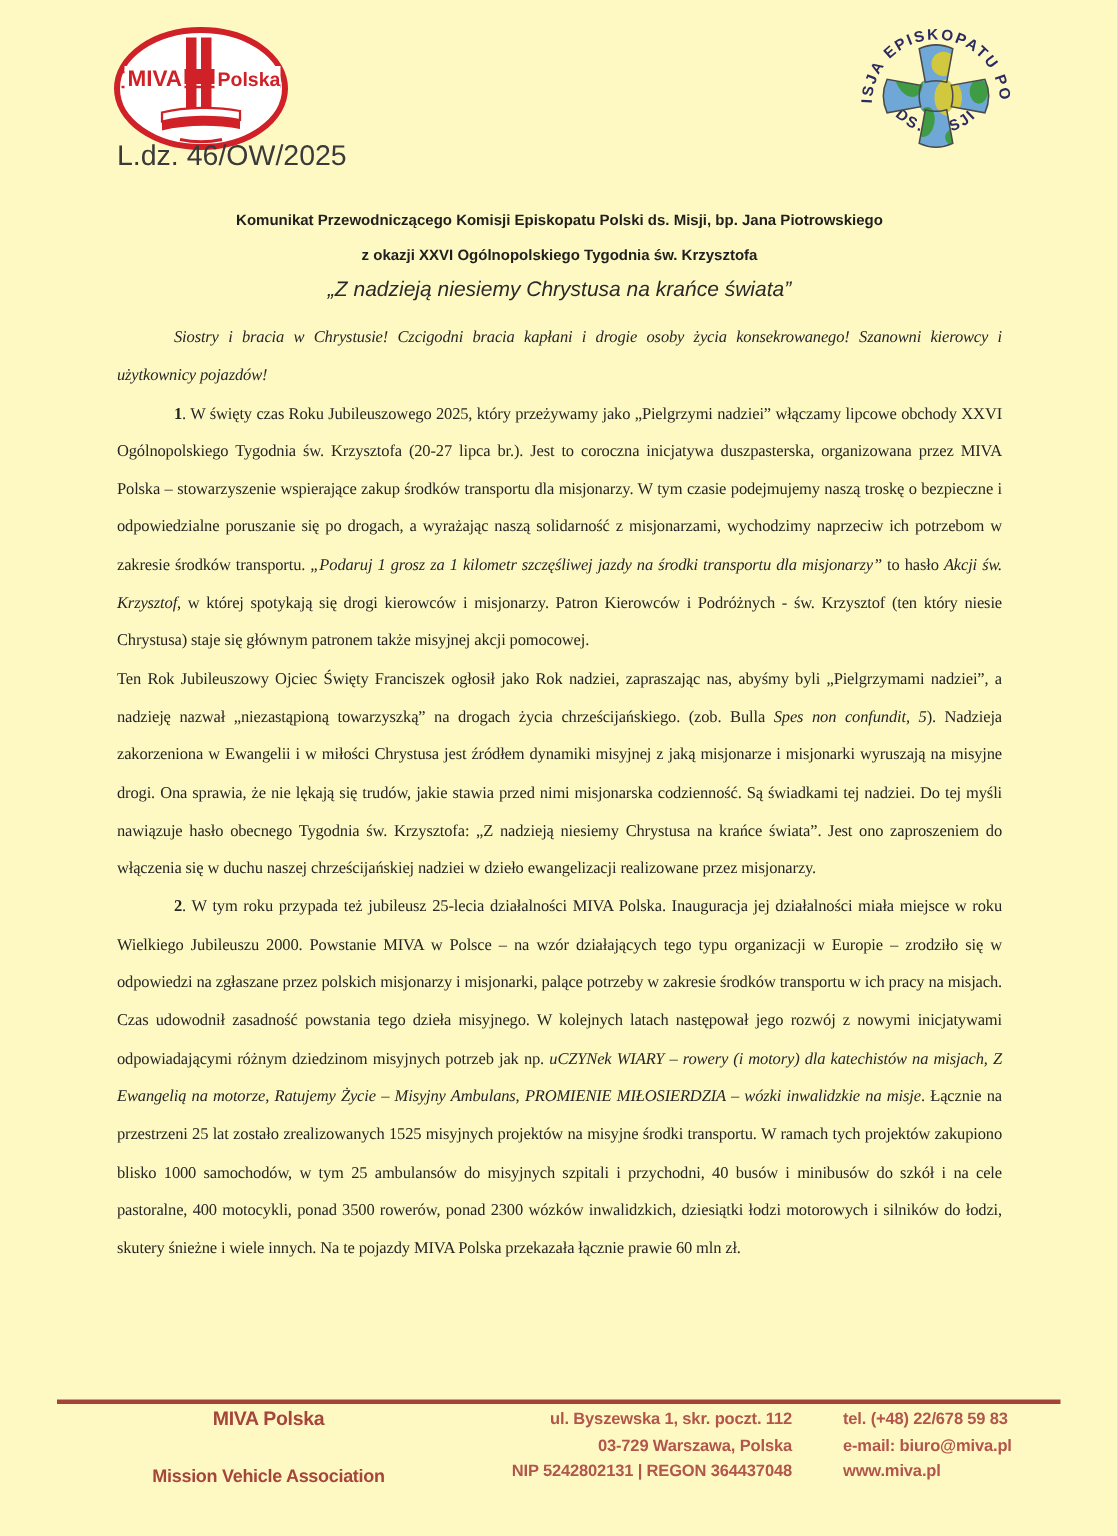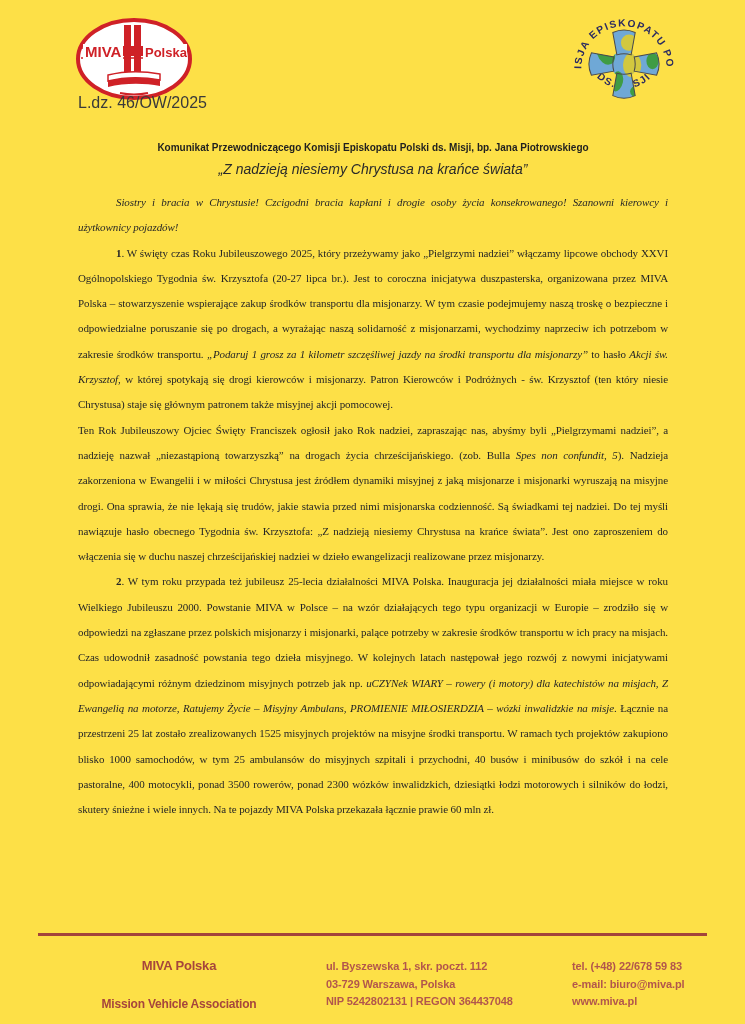--- a/index.html
+++ b/index.html
@@ -1,62 +1,62 @@
 <!DOCTYPE html>
 <html lang="pl"><head>
 <meta charset="utf-8">
 <style>
   html,body{margin:0;padding:0;background:#e8e8e8;}
   .page{
     position:relative;
     width:745px;height:1024px;
     margin:0 auto;
-    background:#fde047;
+    background:#fef9c3;
     font-family:"Liberation Sans", sans-serif;
     color:#2e2e2e;
     overflow:hidden;
     box-shadow:0 0 6px rgba(0,0,0,.25);
   }
   
   .logo-miva{position:absolute;left:74px;top:16px;width:120px;height:86px;}
   .logo-kep{position:absolute;left:568px;top:6px;width:112px;height:112px;}
-  .ref-number{position:absolute;left:78px;top:94px;font-size:16px;font-weight:500;color:#3a3a3a;}
+  .ref-number{position:absolute;left:78px;top:94px;font-size:19px;font-weight:500;color:#3a3a3a;}
   
   .content{position:absolute;left:78px;top:136px;width:590px;}
   .doc-title{font-size:10px;font-weight:bold;text-align:center;line-height:23px;color:#1f1f1f;}
   .doc-subtitle{font-size:14px;font-style:italic;text-align:center;margin-top:2px;margin-bottom:13px;color:#2a2a2a;}
   .body-text p{
     margin:0;
     font-size:11px;
     line-height:25.3px;
     text-align:justify;
     letter-spacing:-0.1px;
     color:#262626;
     font-family:Liberation Serif, serif;
   }
   .body-text p.indent{text-indent:38px;}
   .seg-italic{font-style:italic;}
   .seg-bold{font-weight:bold;}
   
   .footer{
     position:absolute;left:38px;right:38px;top:933px;
     border-top:3px solid #a3443b;
-    padding-top:22px;
+    padding-top:2px;
     display:flex;
     align-items:stretch;
   }
   .footer-org{
     width:218px;margin-left:32px;
     display:flex;flex-direction:column;justify-content:space-between;
     text-align:center;color:#a6453c;
   }
   .footer-org .org-name{font-size:13px;font-weight:bold;letter-spacing:-0.2px;}
   .footer-org .org-sub{font-size:12px;font-weight:bold;letter-spacing:-0.2px;}
   .footer-col{color:#b2564c;font-size:11px;font-weight:bold;line-height:17.5px;letter-spacing:-0.1px;}
-  .footer-address{width:212px;margin-left:38px;}
+  .footer-address{width:212px;margin-left:28px;text-align:right;}
   .footer-contact{flex:1;margin-left:34px;}
 </style>
 </head>
 <body>
 
 <div class="page">
 
   <svg class="logo-miva" viewBox="0 0 120 86" aria-hidden="true">
     <ellipse cx="60" cy="43" rx="56" ry="39" fill="#ffffff" stroke="#cf2127" stroke-width="4"></ellipse>
 
@@ -111,20 +111,21 @@
       <path d="M23,68 Q18,57 23,46 L45,50 Q43,57 45,64 Z"></path>
       <circle cx="55" cy="57" r="13" stroke="none"></circle>
     </g>
   </svg>
 
   <div class="ref-number">L.dz. 46/OW/2025</div>
 
   <div class="content">
     <div class="doc-title">
       <div>Komunikat Przewodniczącego Komisji Episkopatu Polski ds. Misji, bp. Jana Piotrowskiego</div>
+      <div>z okazji XXVI Ogólnopolskiego Tygodnia św. Krzysztofa</div>
     </div>
     <div class="doc-subtitle">„Z nadzieją niesiemy Chrystusa na krańce świata”</div>
 
     <div class="body-text">
       <p class="indent"><span class="seg-italic">Siostry i bracia w Chrystusie! Czcigodni bracia kapłani i drogie osoby życia konsekrowanego! Szanowni kierowcy i użytkownicy pojazdów!</span></p>
       <p class="indent"><span class="seg-bold">1</span><span>. W święty czas Roku Jubileuszowego 2025, który przeżywamy jako „Pielgrzymi nadziei” włączamy lipcowe obchody XXVI Ogólnopolskiego Tygodnia św. Krzysztofa (20-27 lipca br.). Jest to coroczna inicjatywa duszpasterska, organizowana przez MIVA Polska – stowarzyszenie wspierające zakup środków transportu dla misjonarzy. W tym czasie podejmujemy naszą troskę o bezpieczne i odpowiedzialne poruszanie się po drogach, a wyrażając naszą solidarność z misjonarzami, wychodzimy naprzeciw ich potrzebom w zakresie środków transportu. </span><span class="seg-italic">„Podaruj 1 grosz za 1 kilometr szczęśliwej jazdy na środki transportu dla misjonarzy”</span><span> to hasło </span><span class="seg-italic">Akcji św. Krzysztof</span><span>, w której spotykają się drogi kierowców i misjonarzy. Patron Kierowców i Podróżnych - św. Krzysztof (ten który niesie Chrystusa) staje się głównym patronem także misyjnej akcji pomocowej.</span></p>
       <p><span>Ten Rok Jubileuszowy Ojciec Święty Franciszek ogłosił jako Rok nadziei, zapraszając nas, abyśmy byli „Pielgrzymami nadziei”, a nadzieję nazwał „niezastąpioną towarzyszką” na drogach życia chrześcijańskiego. (zob. Bulla </span><span class="seg-italic">Spes non confundit, 5</span><span>). Nadzieja zakorzeniona w Ewangelii i w miłości Chrystusa jest źródłem dynamiki misyjnej z jaką misjonarze i misjonarki wyruszają na misyjne drogi. Ona sprawia, że nie lękają się trudów, jakie stawia przed nimi misjonarska codzienność. Są świadkami tej nadziei. Do tej myśli nawiązuje hasło obecnego Tygodnia św. Krzysztofa: „Z nadzieją niesiemy Chrystusa na krańce świata”. Jest ono zaproszeniem do włączenia się w duchu naszej chrześcijańskiej nadziei w dzieło ewangelizacji realizowane przez misjonarzy.</span></p>
       <p class="indent"><span class="seg-bold">2</span><span>. W tym roku przypada też jubileusz 25-lecia działalności MIVA Polska. Inauguracja jej działalności miała miejsce w roku Wielkiego Jubileuszu 2000. Powstanie MIVA w Polsce – na wzór działających tego typu organizacji w Europie – zrodziło się w odpowiedzi na zgłaszane przez polskich misjonarzy i misjonarki, palące potrzeby w zakresie środków transportu w ich pracy na misjach. Czas udowodnił zasadność powstania tego dzieła misyjnego. W kolejnych latach następował jego rozwój z nowymi inicjatywami odpowiadającymi różnym dziedzinom misyjnych potrzeb jak np. </span><span class="seg-italic">uCZYNek WIARY – rowery (i motory) dla katechistów na misjach, Z Ewangelią na motorze, Ratujemy Życie – Misyjny Ambulans,  PROMIENIE MIŁOSIERDZIA – wózki inwalidzkie na misje</span><span>. Łącznie na przestrzeni 25 lat zostało zrealizowanych 1525 misyjnych projektów na misyjne środki transportu. W ramach tych projektów zakupiono blisko 1000 samochodów, w tym 25 ambulansów do misyjnych szpitali i przychodni, 40 busów i minibusów do szkół i na cele pastoralne, 400 motocykli, ponad 3500 rowerów, ponad 2300 wózków inwalidzkich, dziesiątki łodzi motorowych i silników do łodzi, skutery śnieżne i wiele innych. Na te pojazdy MIVA Polska przekazała łącznie prawie 60 mln zł.</span></p>
 
     </div>

